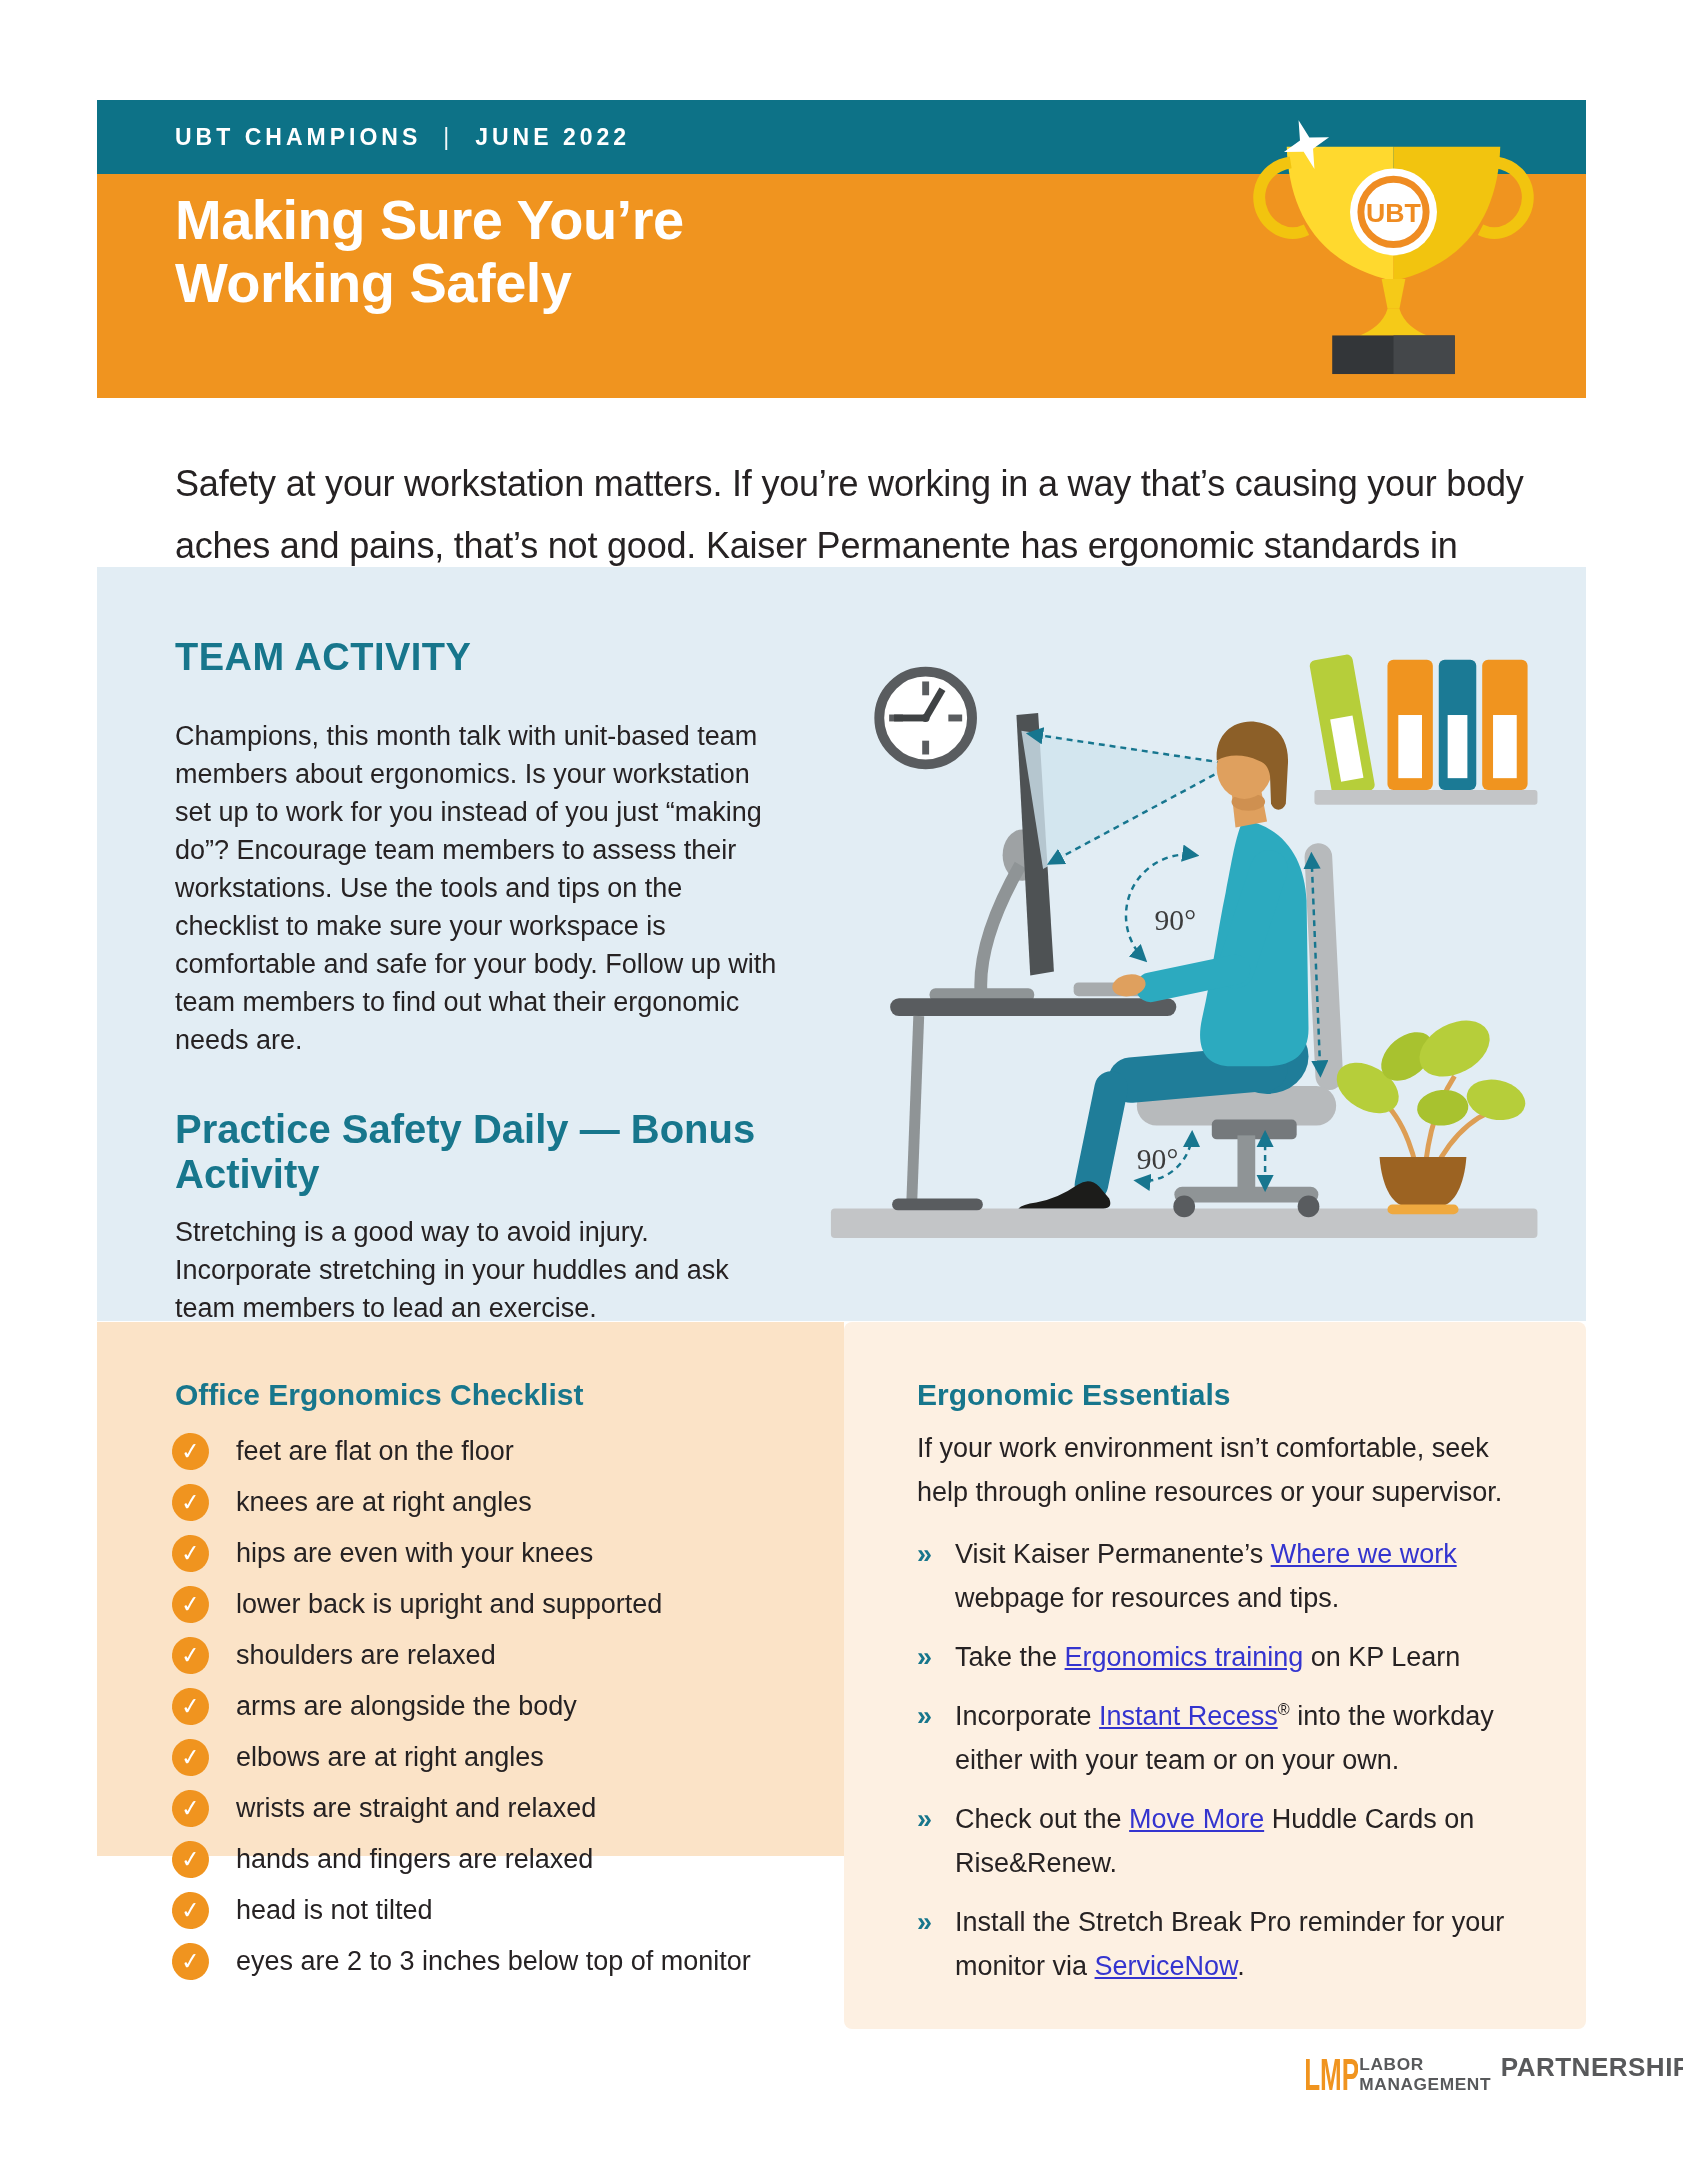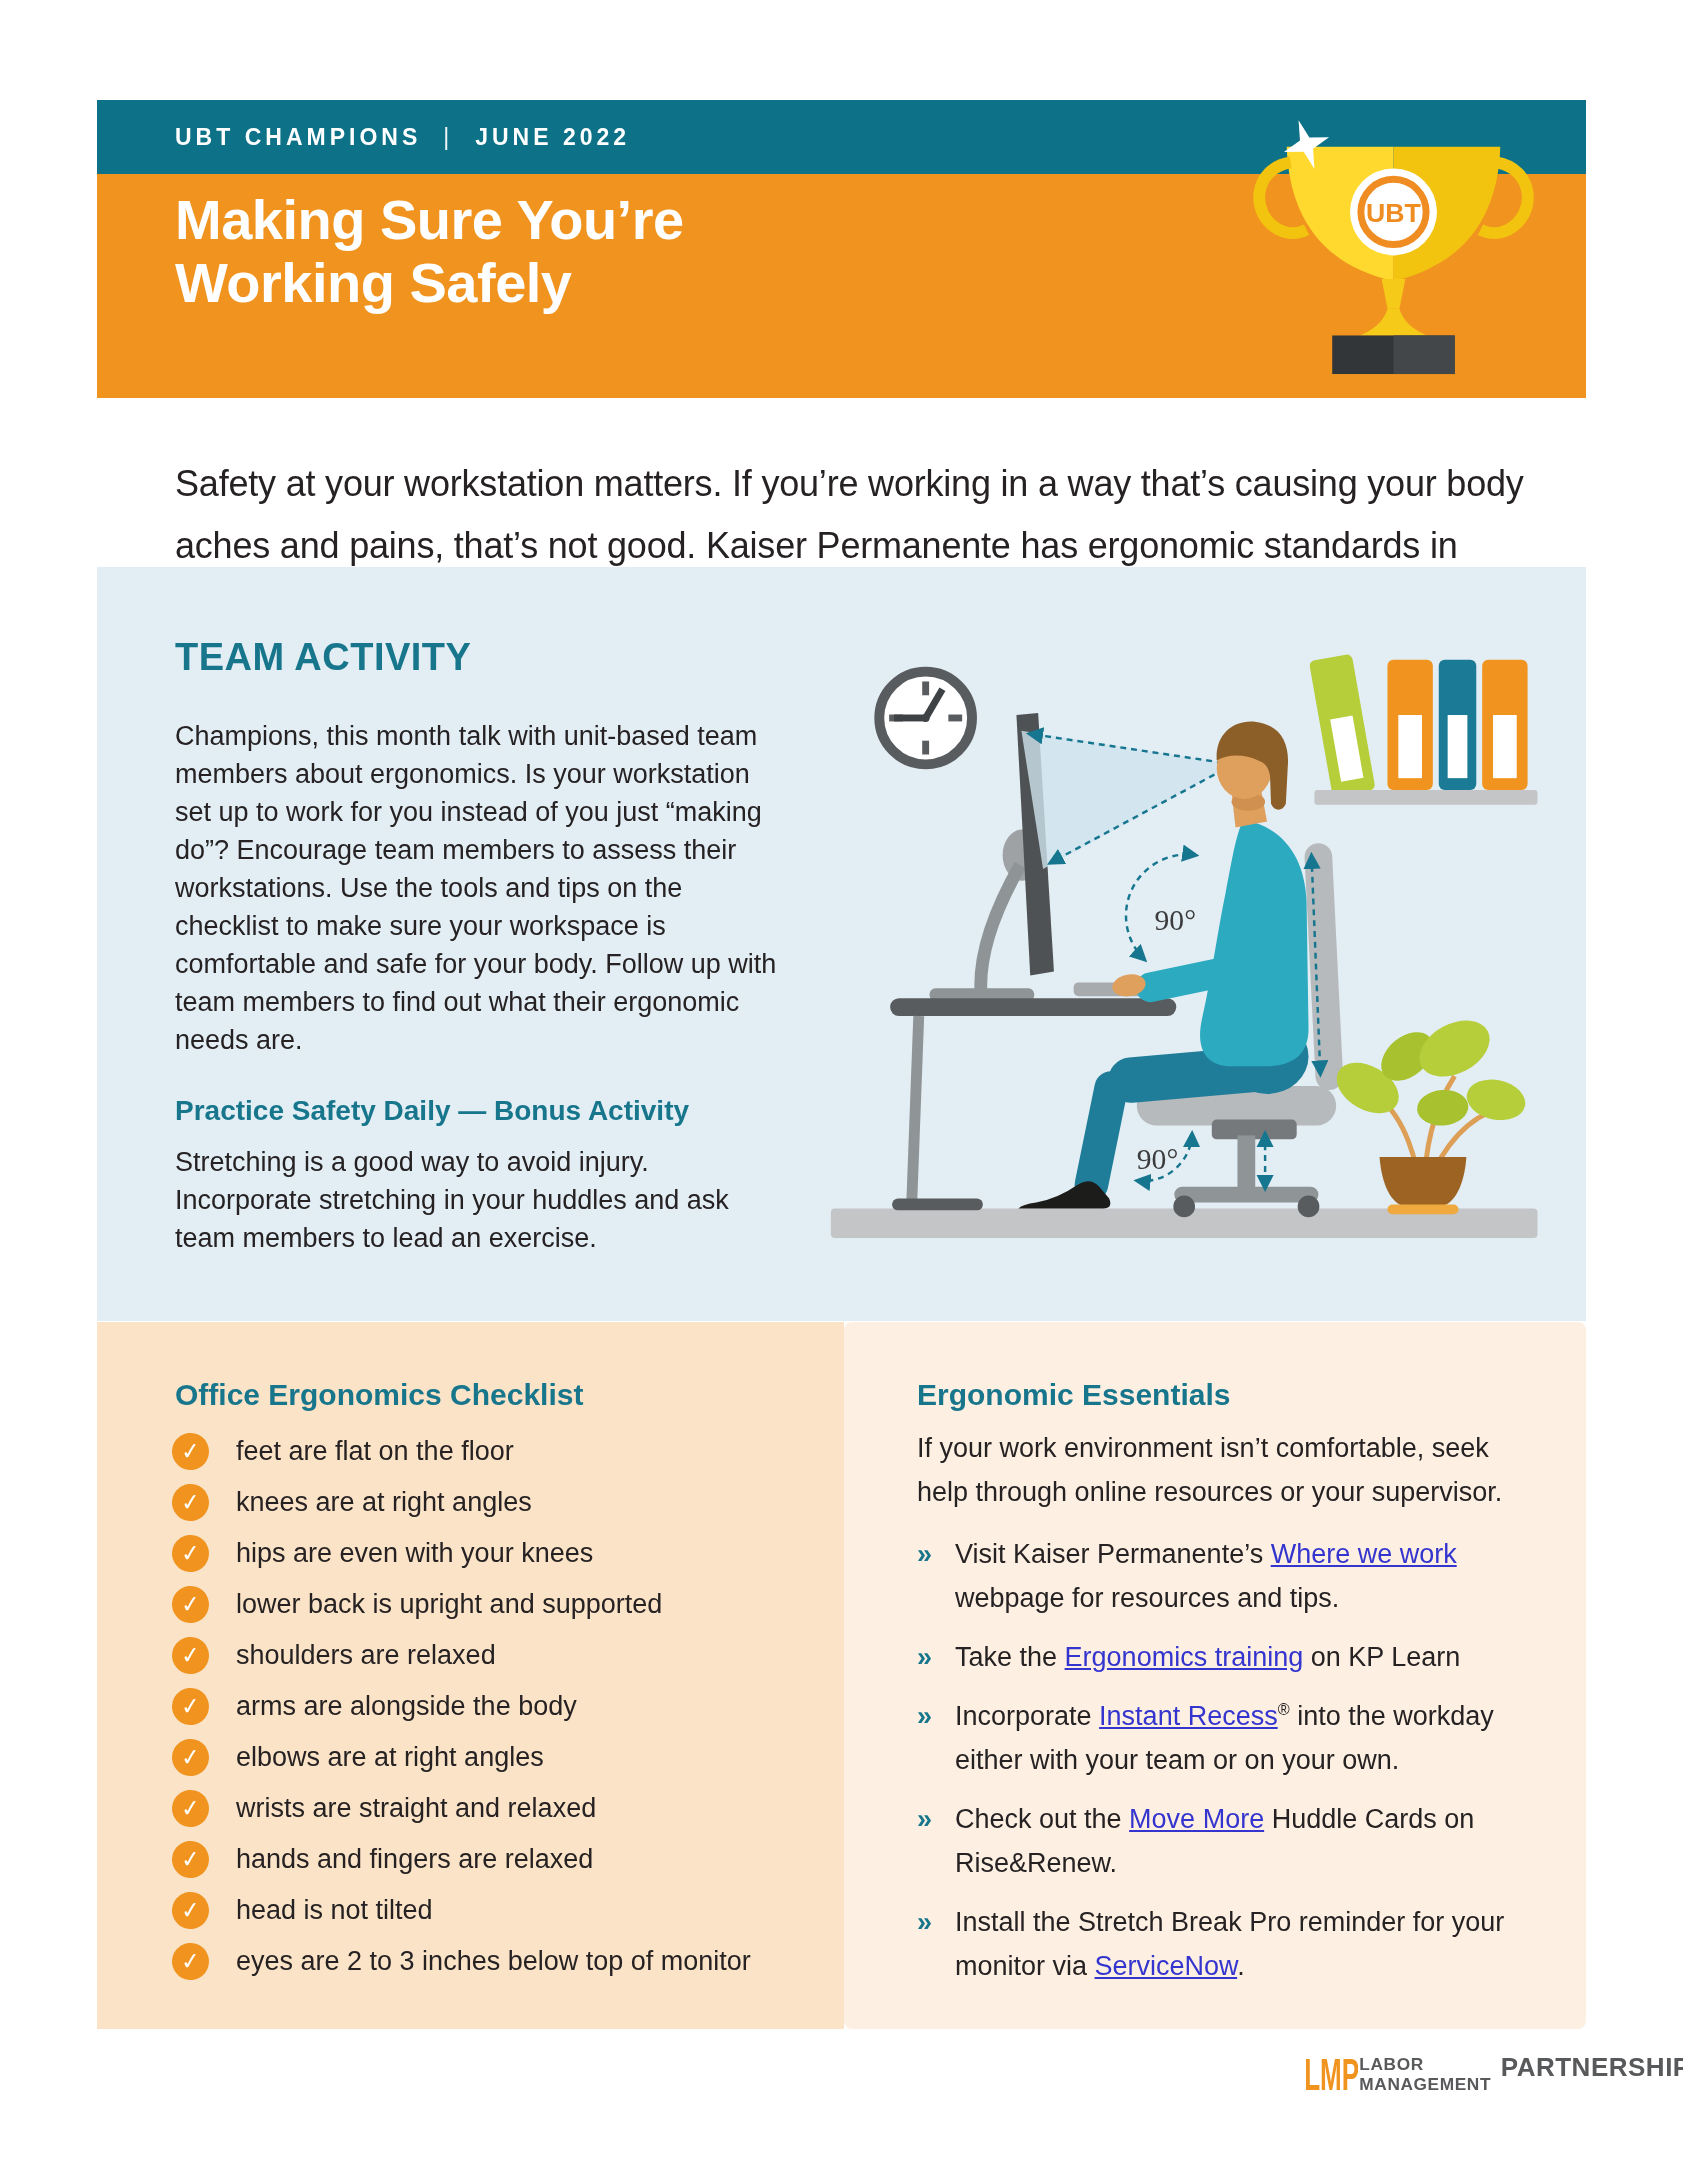--- a/index.html
+++ b/index.html
@@ -18,25 +18,25 @@
     font-size:56px;line-height:63px;font-weight:bold;letter-spacing:-0.5px;}
   .trophy{position:absolute;left:1245px;top:117px;}
   
   .intro{position:absolute;left:175px;top:417px;width:1351px;
     font-size:36px;line-height:62px;letter-spacing:-0.2px;}
   
   .activity{position:absolute;left:97px;top:567px;width:1489px;height:754px;background:#e2edf4;}
   .activity-text{position:absolute;left:78px;top:69px;width:604px;}
   .activity h2{margin:0 0 38px 0;color:#17768c;font-size:38px;letter-spacing:0.5px;}
   .activity p{margin:0;font-size:27px;line-height:38px;}
-  .activity h3{margin:36px 0 16px 0;color:#17768c;font-size:28px;}
+  .activity h3{margin:48px 0 16px 0;color:#17768c;font-size:40px;}
   .illus{position:absolute;left:705px;top:0;}
   
   .bottomsec{position:absolute;left:97px;top:1322px;width:1489px;height:707px;display:flex;}
-  .col-check{width:747px;height:707px;background:#fbe3c7;box-sizing:border-box;padding:56px 20px 4px 75px;}
+  .col-check{width:747px;height:534px;background:#fbe3c7;box-sizing:border-box;padding:56px 20px 4px 75px;}
   .col-ess{width:742px;height:707px;background:#fdf0e2;box-sizing:border-box;padding:56px 69px 0 73px;border-radius:8px;}
   .col-check h3,.col-ess h3{margin:0 0 14px 0;color:#17768c;font-size:30px;}
   .col-check h3{margin-left:3px;}
   ul.checklist{list-style:none;margin:0;padding:0;}
   ul.checklist li{display:flex;align-items:center;height:51px;font-size:27px;}
   .check-badge{flex:0 0 37px;width:37px;height:37px;border-radius:50%;background:#f0941f;
     color:#fff;display:flex;align-items:center;justify-content:center;
     font-size:23px;font-weight:bold;margin-right:27px;transform:rotate(-6deg);}
   .ess-intro{margin:0 0 18px 0;font-size:27px;line-height:44px;}
   ul.essentials{list-style:none;margin:0;padding:0;}

